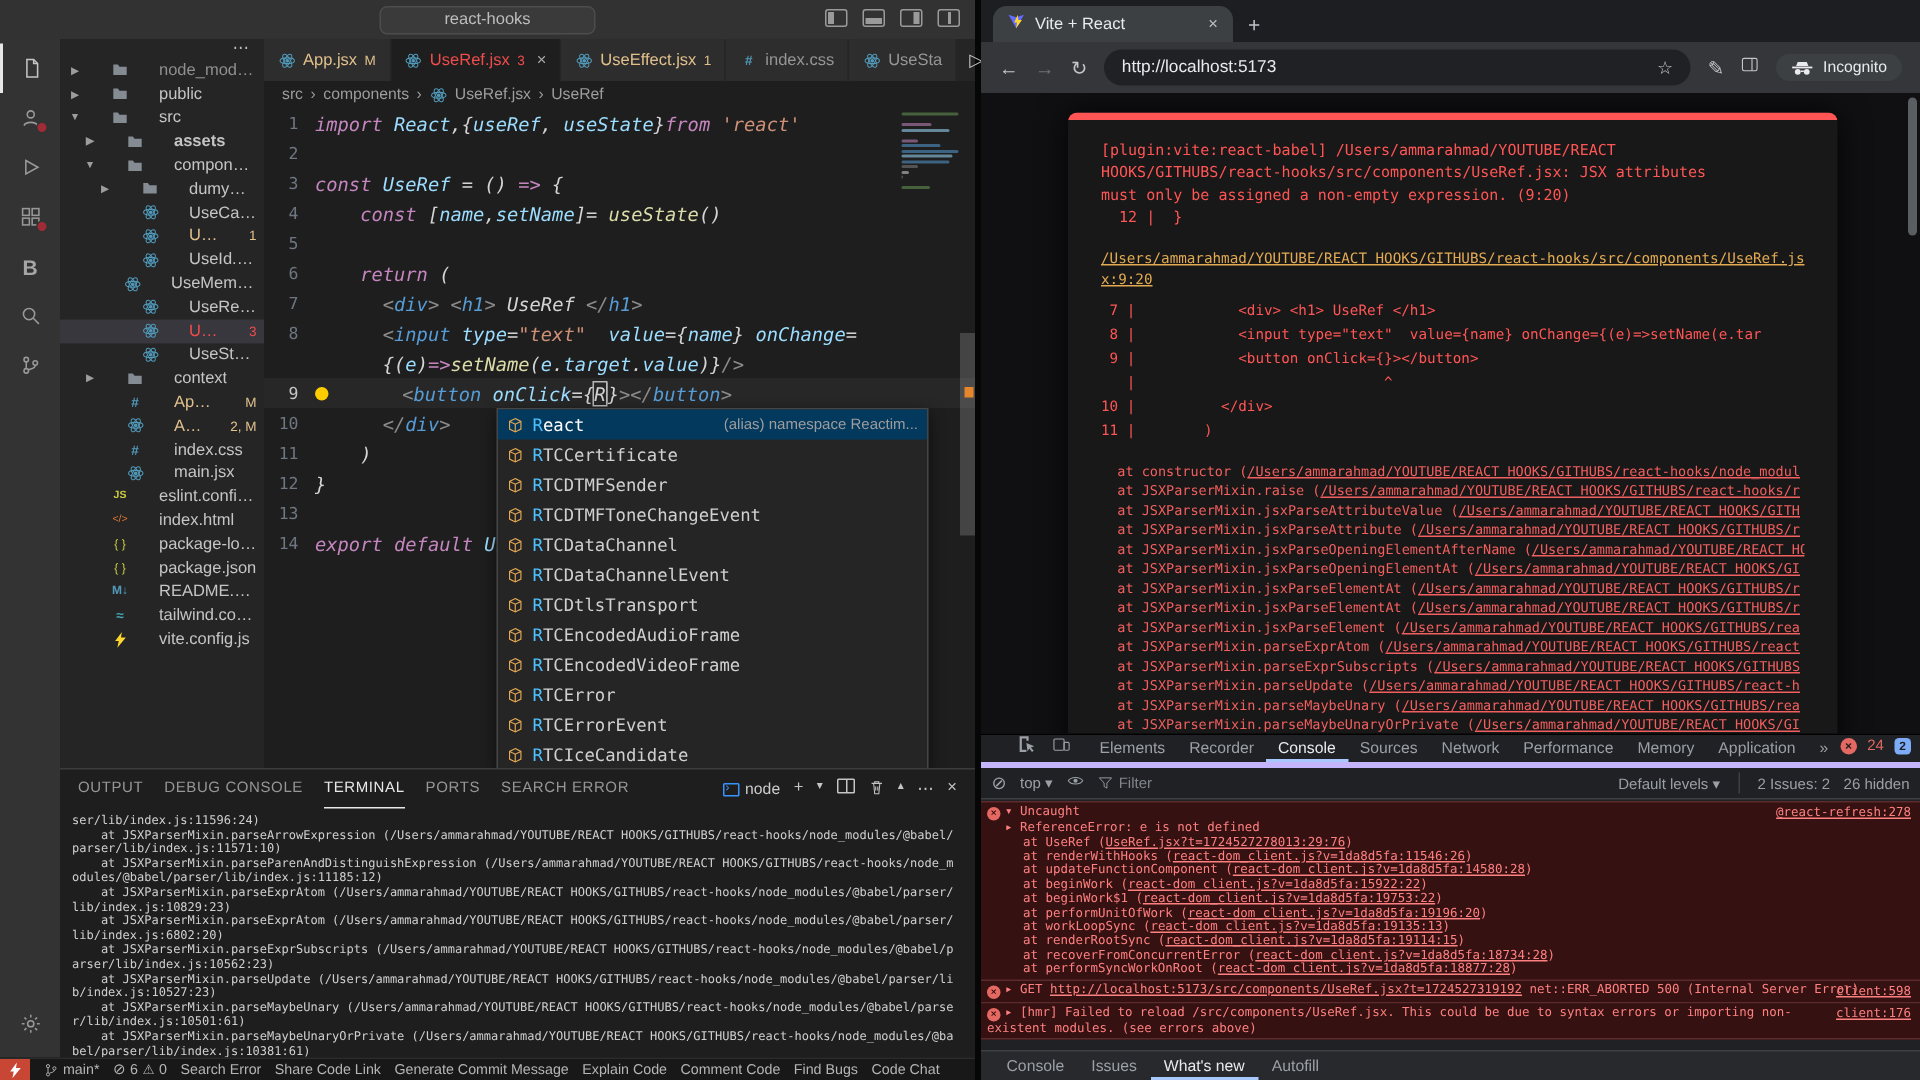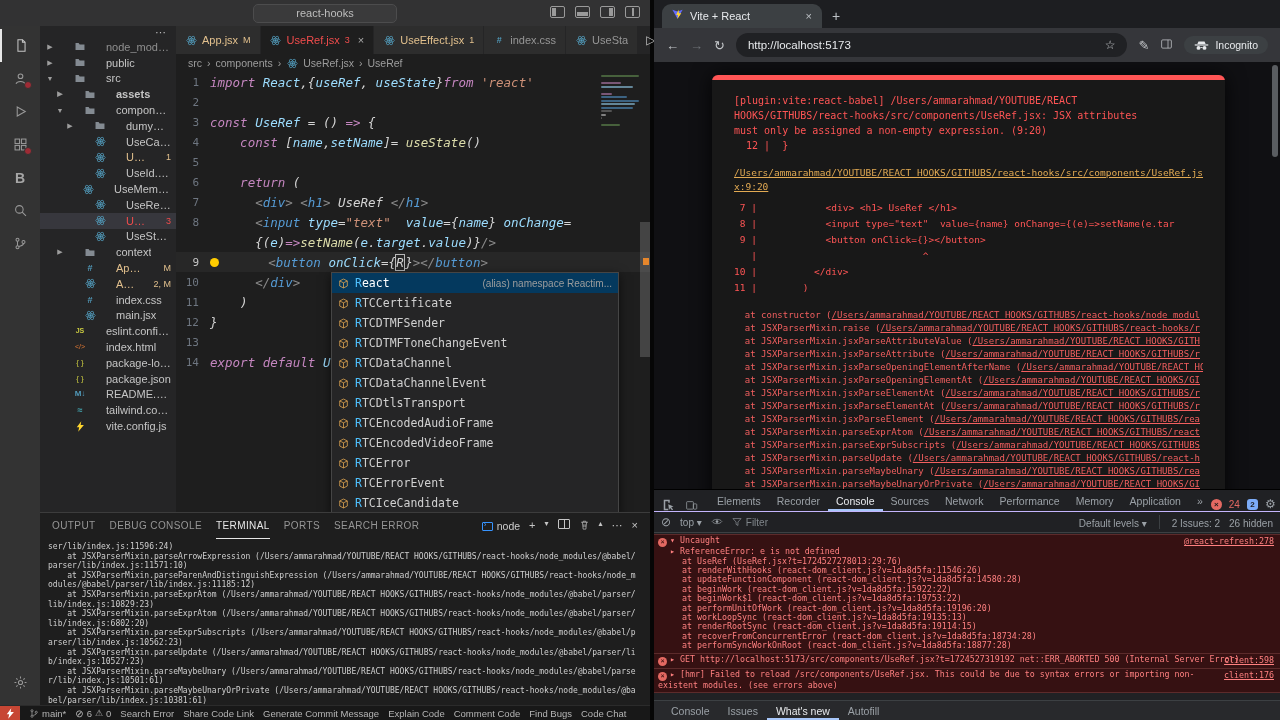--- a/index.html
+++ b/index.html
@@ -94,39 +94,39 @@
   .overlay{position:absolute;left:58px;top:13px;width:513px;height:460px;background:#181818;border-radius:6px 6px 0 0;overflow:hidden;font-family:"DejaVu Sans Mono",monospace;box-shadow:0 0 20px rgba(0,0,0,.8)}
   .ov-bar{height:5px;background:#ff5555}
   .ov-body{padding:13px 22px}
   .ov-msg{color:#ff5555;font-size:10px;line-height:15px;font-weight:normal;white-space:pre}
   .ov-file{display:block;color:#e2aa53;font-size:9.5px;margin:13px 0 4px;text-decoration:underline;white-space:pre-wrap;word-break:break-all;line-height:14px;width:470px}
   .ov-frame{color:#ff5555;font-size:9.5px;line-height:16px;white-space:pre;margin:6px 0 13px}
   .ov-stack{color:#f25f5f;font-size:9px;line-height:13px;white-space:pre;overflow:hidden}
   .ov-stack .lnk{text-decoration:underline}
   .page-scroll{position:absolute;right:2px;top:3px;width:6px;height:92px;background:#5a5d61;border-radius:3px}
   #devtools{position:absolute;left:0;right:0;top:489px;bottom:0;background:#202124;border-top:1px solid #000}
-  .dt-tabs{height:22px;display:flex;align-items:flex-end;font-size:10.5px;color:#9aa0a6;border-bottom:1px solid #c4b5fd;padding-left:4px}
+  .dt-tabs{height:22px;display:flex;align-items:flex-start;font-size:10.5px;color:#9aa0a6;border-bottom:4px solid #c4b5fd;padding-left:20px}
   .dt-ic{padding:0 5px;display:flex;align-items:center}
   .dt-sep{width:1px;height:14px;background:#3c4043;margin:0 3px}
   .dt-tab{padding:0 8px;height:100%;display:flex;align-items:center;white-space:nowrap}
   .dt-tab.active{color:#e8eaed;box-shadow:inset 0 -2px 0 #a8c7fa}
   .dt-right{margin-left:auto;display:flex;align-items:center;gap:7px;padding-right:8px}
   .cx{width:11px;height:11px;border-radius:50%;background:#e46962;color:#1d1d1d;font-size:8px;display:flex;align-items:center;justify-content:center;font-weight:bold;flex:none}
   .cnt-err{color:#e46962;font-size:10px}
   .bub{width:11px;height:11px;border-radius:3px;background:#7cacf8;color:#1d1d1d;font-size:8px;display:flex;align-items:center;justify-content:center;font-weight:bold}
   .dt-toolbar{height:21px;display:flex;align-items:center;gap:9px;font-size:10px;color:#9aa0a6;border-bottom:1px solid #3c4043;padding:0 7px}
   .dt-filter{color:#80868b;display:flex;align-items:center;gap:4px}
   .dt-tb-right{margin-left:auto;display:flex;align-items:flex-end;gap:9px}
   .dt-console{position:absolute;top:44px;bottom:20px;left:0;right:0;overflow:hidden;font-family:"DejaVu Sans Mono",monospace;font-size:8.3px;line-height:9.4px;color:#ff8080}
   .dt-row{background:#361112;border-bottom:1px solid #5c2b2b;padding:1px 4px 2px;position:relative}
   .dt-row:first-child{border-top:1px solid #5c2b2b}
   .dt-line{white-space:pre;display:block}
   .dt-line.wrap{white-space:pre-wrap;padding-right:50px}
   .ind1{padding-left:12px}.ind2{padding-left:24px}
-  .dt-console .lnk{}
+  .dt-console .lnk{text-decoration:underline}
   .dt-src{position:absolute;right:6px;top:2px;text-decoration:underline}
   .cxs{display:inline-flex;width:9px;height:9px;border-radius:50%;background:#e46962;color:#200;font-size:7px;align-items:center;justify-content:center;vertical-align:-1px;margin-right:3px;font-style:normal}
   .dt-drawer{position:absolute;bottom:0;left:0;right:0;height:20px;background:#28292c;border-top:1px solid #3c4043;display:flex;align-items:center;font-size:10.5px;color:#9aa0a6;padding-left:8px}
   .dw-tab{padding:0 9px;height:100%;display:flex;align-items:center;white-space:nowrap}
   .dw-tab.active{color:#e8eaed;box-shadow:inset 0 -2px 0 #a8c7fa}
 </style>
 </head>
 <body>
 
 <div id="vscode">

